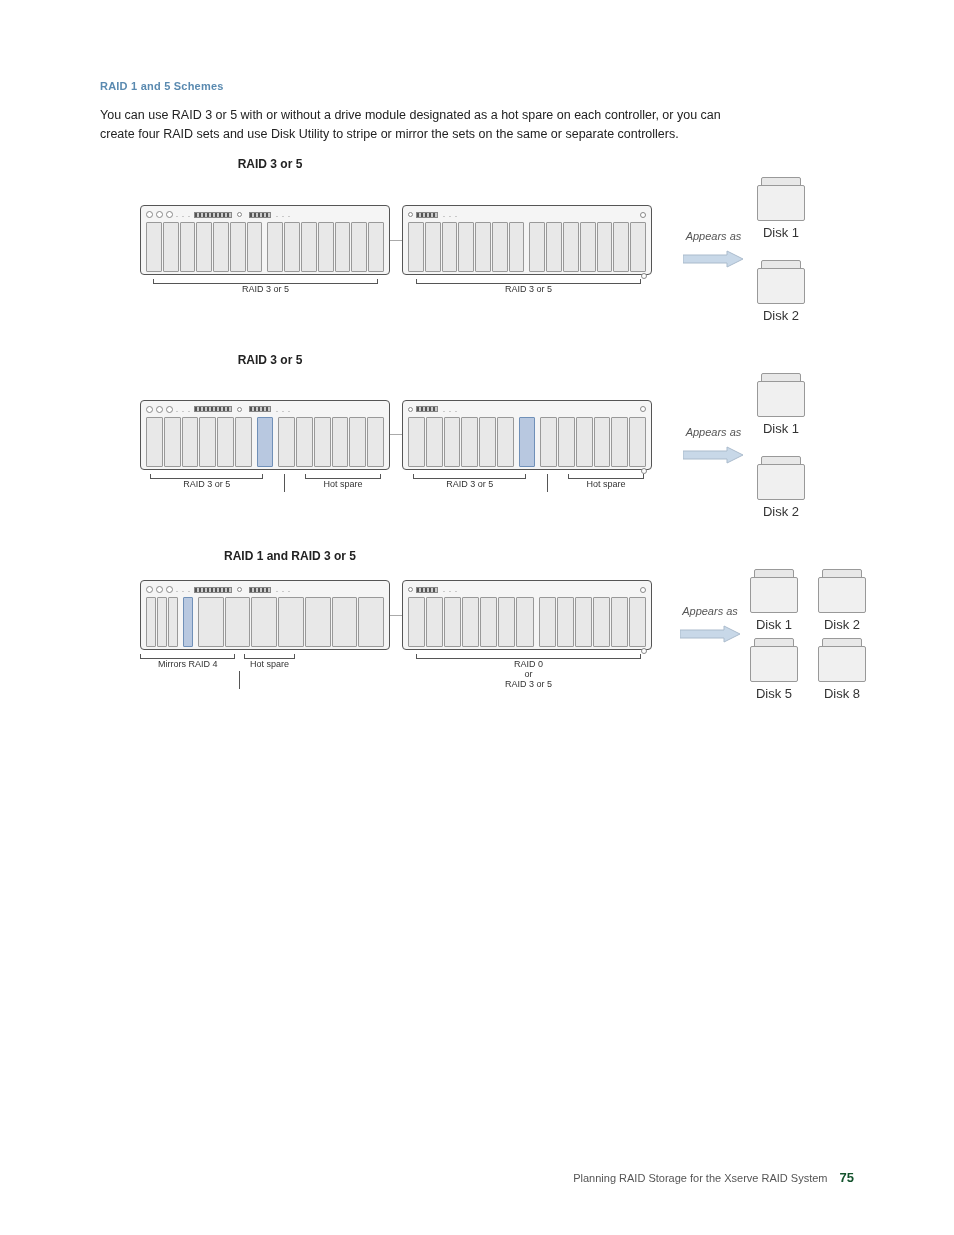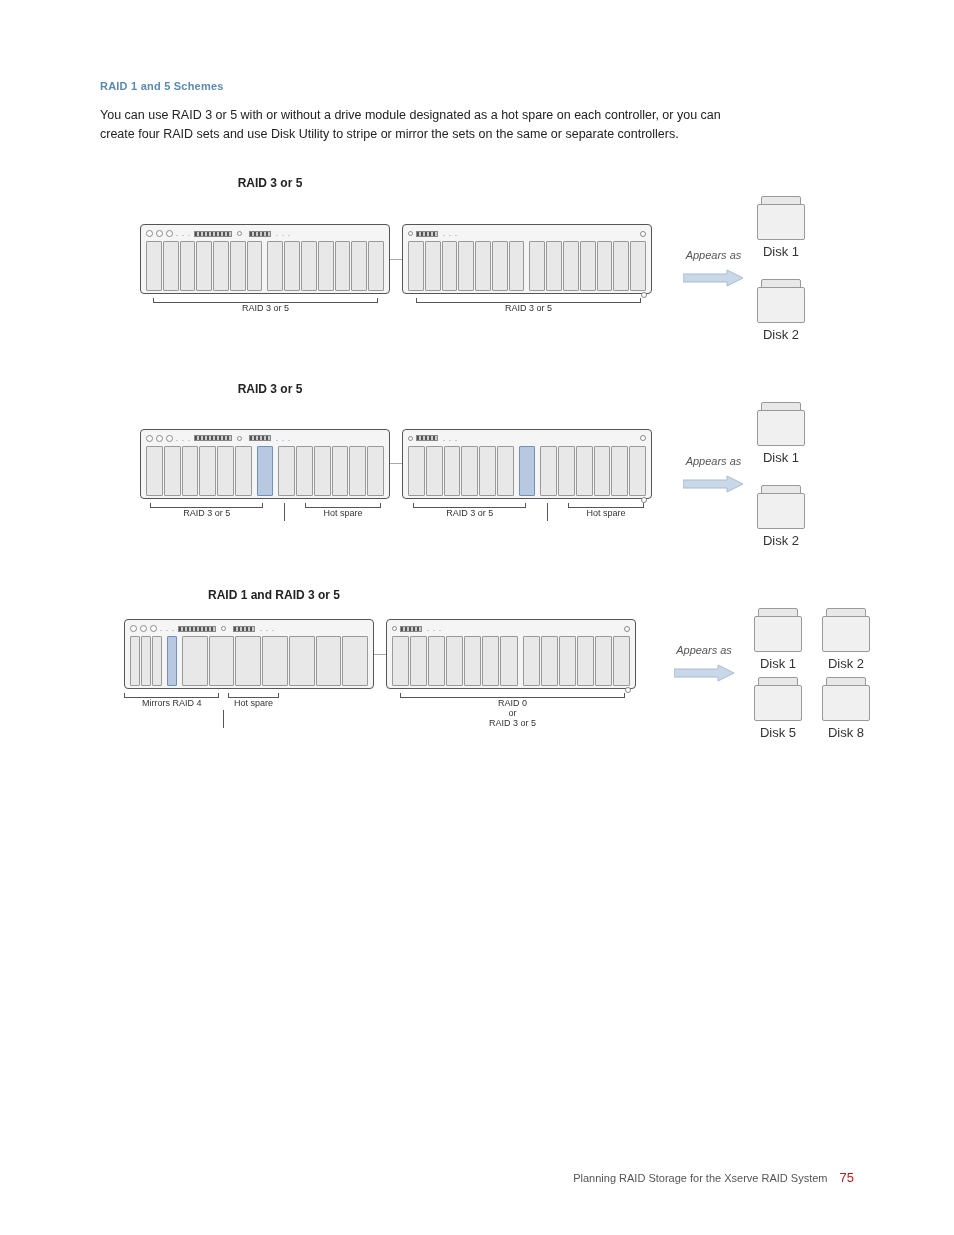--- a/index.html
+++ b/index.html
@@ -24,29 +24,28 @@
       font-weight: bold;
       color: #5a8ab0;
       margin-bottom: 14px;
       letter-spacing: 0.02em;
     }
     .body-text {
       font-family: Arial, Helvetica, sans-serif;
       font-size: 12.5px;
       line-height: 1.55;
       color: #222;
-      margin-bottom: 31px;
+      margin-bottom: 12px;
       max-width: 630px;
     }
     .diagrams-container {
       display: flex;
       flex-direction: column;
-      gap: 10px;
+      gap: 0;
       margin-left: 40px;
-      align-items: center;
     }
     .diagram-row {
       display: flex;
       flex-direction: column;
       margin-bottom: 18px;
     }
     .diagram-title {
       font-family: Arial, Helvetica, sans-serif;
       font-size: 12px;
       font-weight: bold;
@@ -171,23 +170,23 @@
       bottom: 50px;
       right: 100px;
       font-family: Arial, Helvetica, sans-serif;
       font-size: 11px;
       color: #555;
       display: flex;
       align-items: center;
       gap: 12px;
     }
     .page-number {
-      font-weight: normal;
+      font-weight: bold;
       font-size: 13px;
-      color: #b91c1c;
+      color: #14532d;
     }
 
     .two-enc-wrapper {
       display: flex;
       align-items: center;
       gap: 0;
     }
     .enc-wrapper {
       position: relative;
     }

